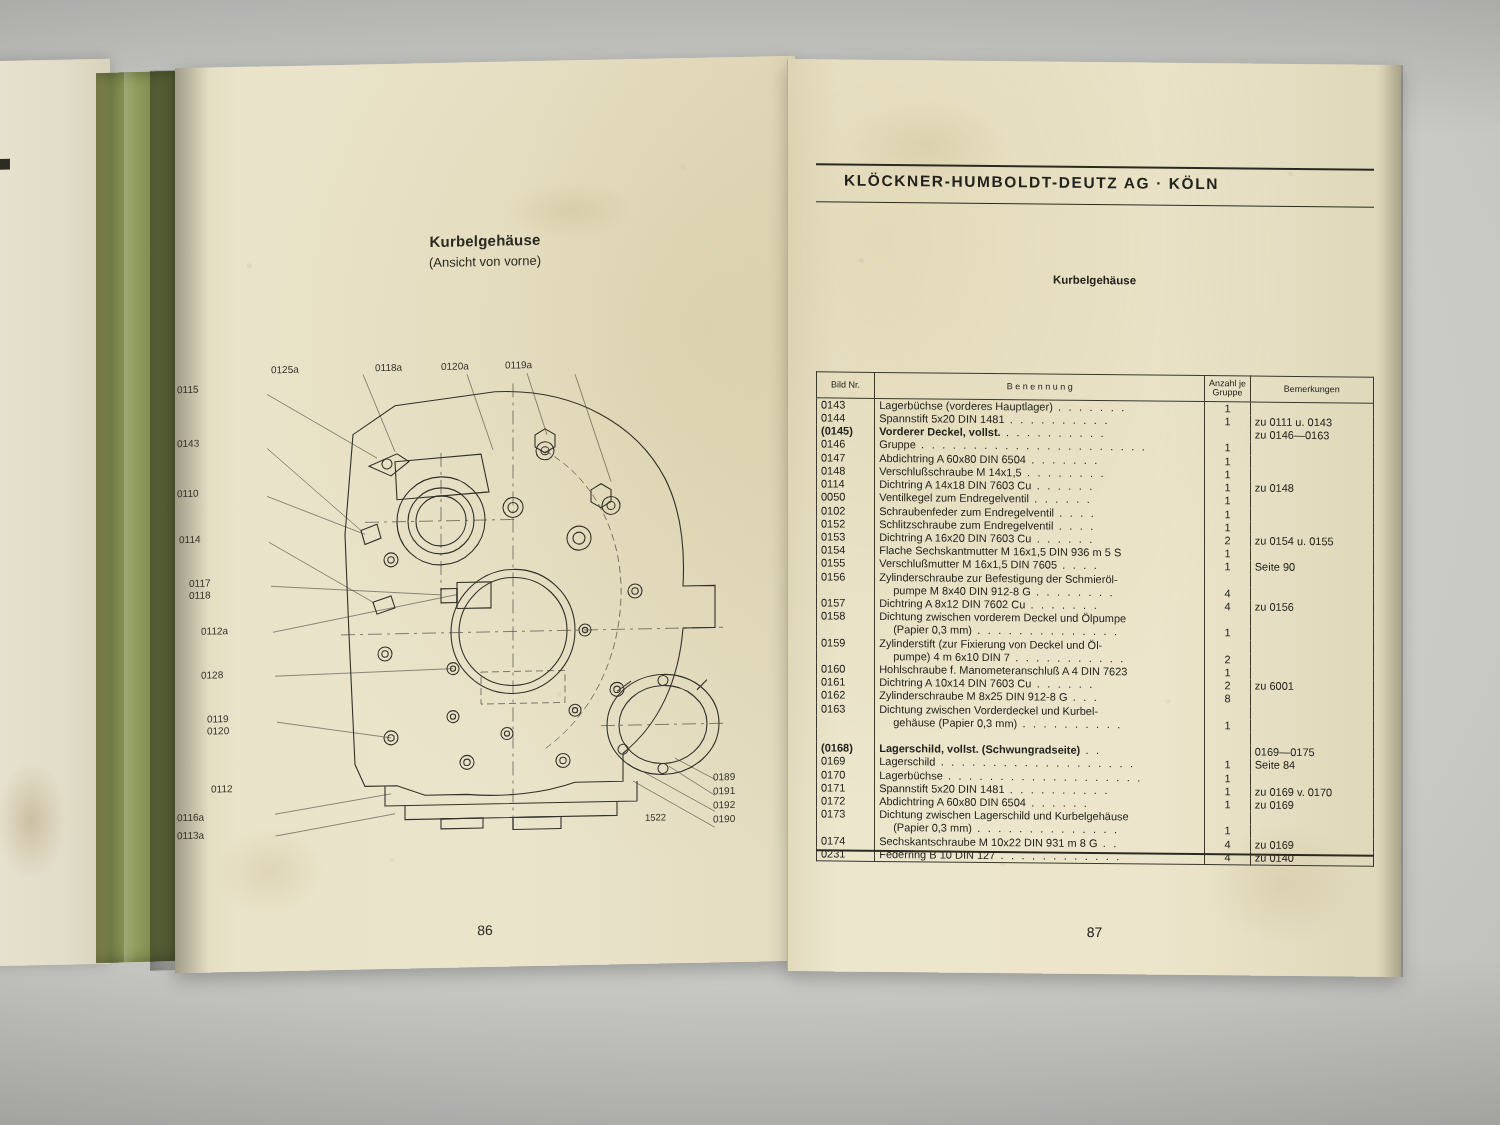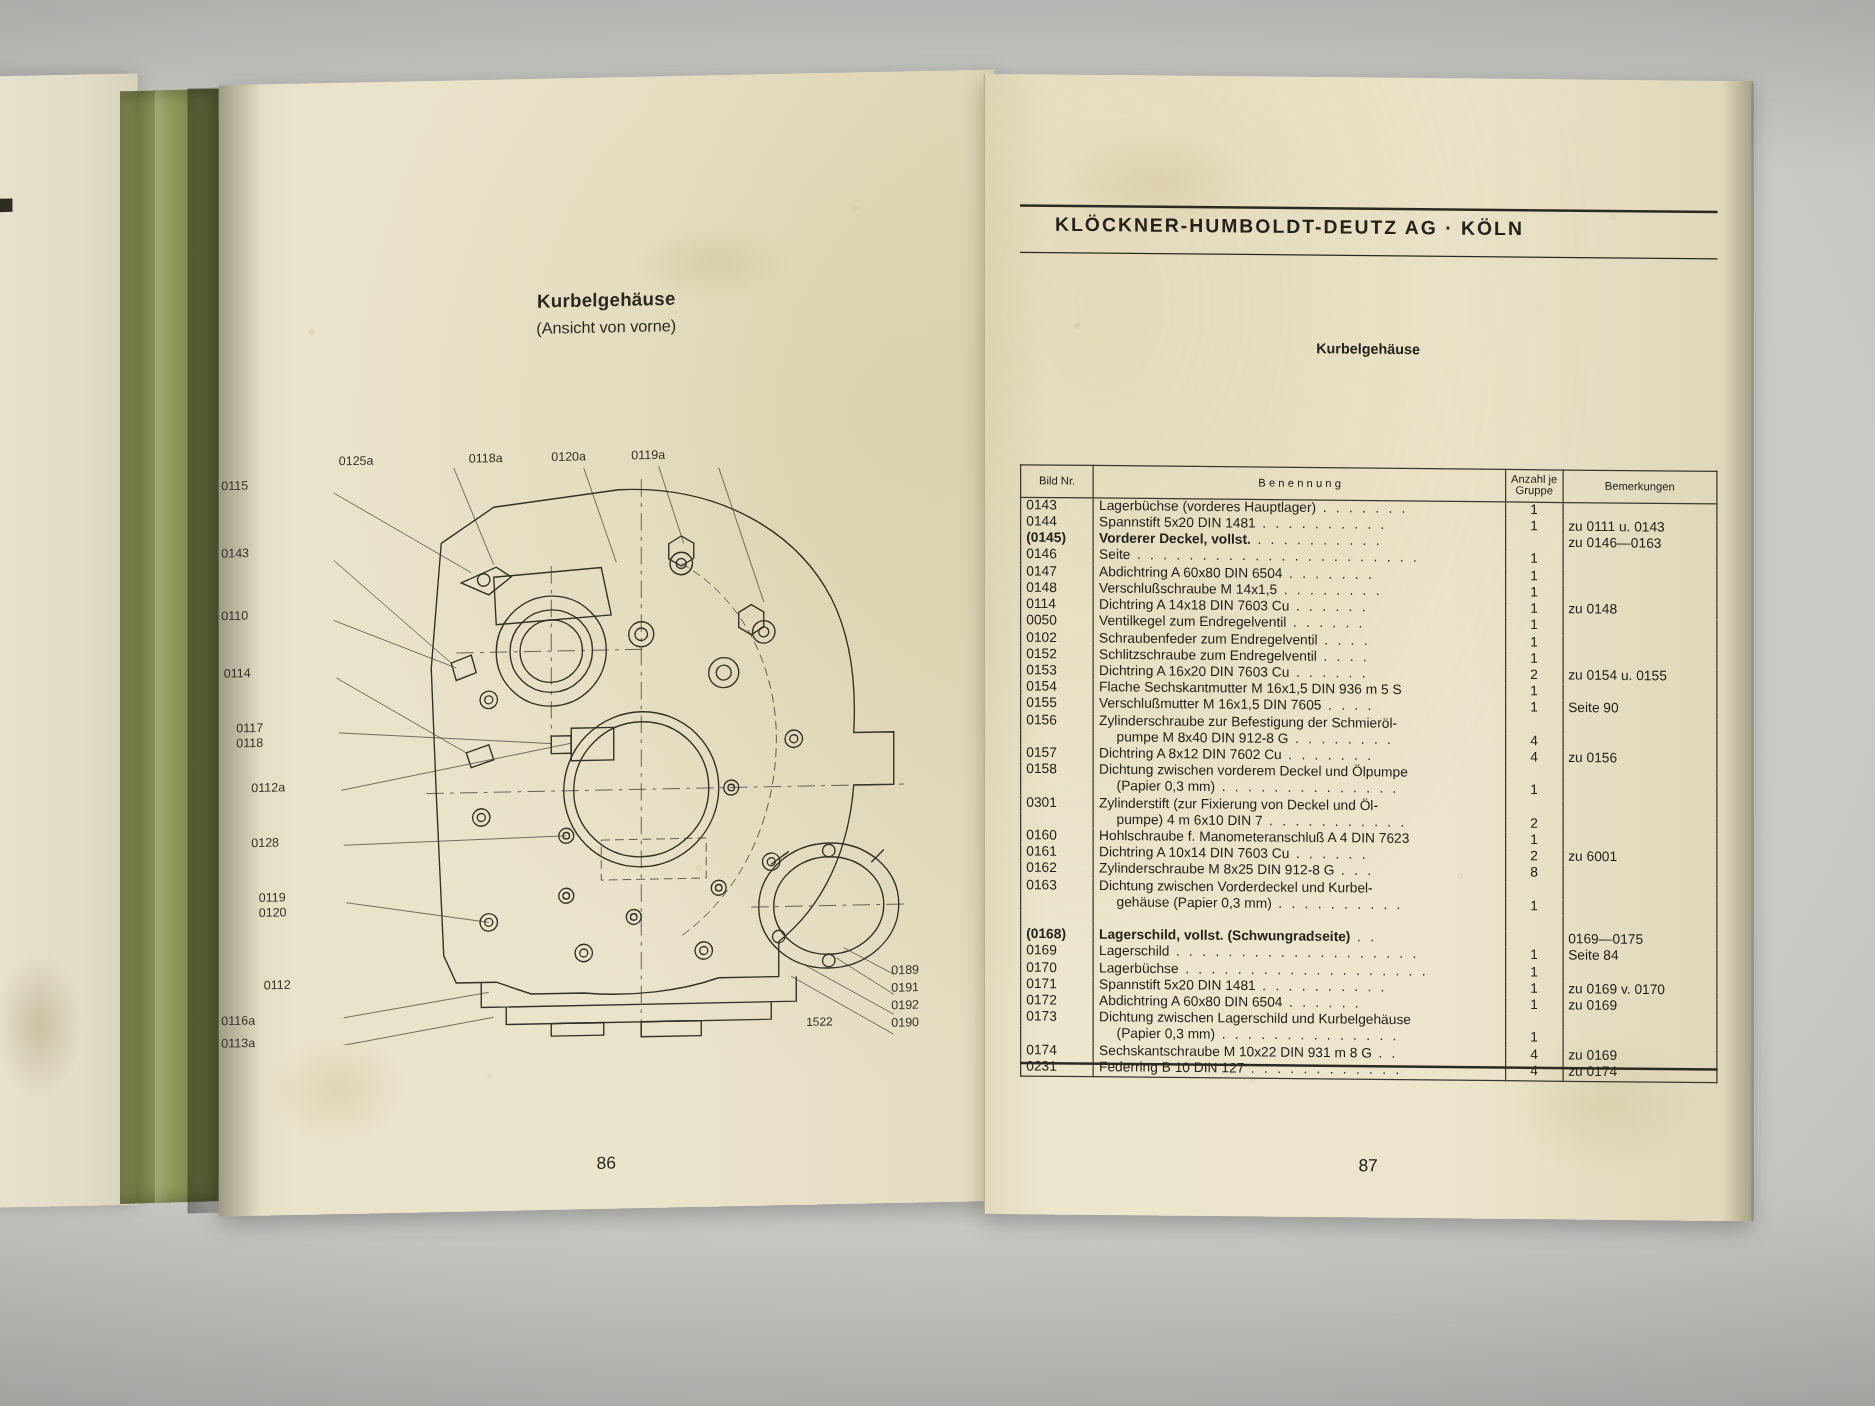--- a/index.html
+++ b/index.html
@@ -310,21 +310,21 @@
                 <td class="c-bem">zu 0111 u. 0143</td>
               </tr>
               <tr>
                 <td class="c-bild bold">(0145)</td>
                 <td class="c-ben"><span class="bold">Vorderer Deckel, vollst.</span><span class="dots"> . . . . . . . . . .</span></td>
                 <td class="c-anz"></td>
                 <td class="c-bem">zu 0146—0163</td>
               </tr>
               <tr>
                 <td class="c-bild">0146</td>
-                <td class="c-ben"><span>Seite</span><span class="dots"> . . . . . . . . . . . . . . . . . . . . . .</span></td>
+                <td class="c-ben"><span>Gruppe</span><span class="dots"> . . . . . . . . . . . . . . . . . . . . . .</span></td>
                 <td class="c-anz">1</td>
                 <td class="c-bem"></td>
               </tr>
               <tr>
                 <td class="c-bild">0147</td>
                 <td class="c-ben"><span>Abdichtring A 60x80 DIN 6504</span><span class="dots"> . . . . . . .</span></td>
                 <td class="c-anz">1</td>
                 <td class="c-bem"></td>
               </tr>
               <tr>
@@ -399,21 +399,21 @@
                 <td class="c-anz"></td>
                 <td class="c-bem"></td>
               </tr>
               <tr>
                 <td class="c-bild"></td>
                 <td class="c-ben"><span class="indent">(Papier 0,3 mm)</span><span class="dots"> . . . . . . . . . . . . . .</span></td>
                 <td class="c-anz">1</td>
                 <td class="c-bem"></td>
               </tr>
               <tr>
-                <td class="c-bild">0301</td>
+                <td class="c-bild">0159</td>
                 <td class="c-ben"><span>Zylinderstift (zur Fixierung von Deckel und Öl-</span></td>
                 <td class="c-anz"></td>
                 <td class="c-bem"></td>
               </tr>
               <tr>
                 <td class="c-bild"></td>
                 <td class="c-ben"><span class="indent">pumpe) 4 m 6x10 DIN 7</span><span class="dots"> . . . . . . . . . . .</span></td>
                 <td class="c-anz">2</td>
                 <td class="c-bem"></td>
               </tr>
@@ -498,21 +498,21 @@
               <tr>
                 <td class="c-bild">0174</td>
                 <td class="c-ben"><span>Sechskantschraube M 10x22 DIN 931 m 8 G</span><span class="dots"> . .</span></td>
                 <td class="c-anz">4</td>
                 <td class="c-bem">zu 0169</td>
               </tr>
               <tr class="last">
                 <td class="c-bild">0231</td>
                 <td class="c-ben"><span>Federring B 10 DIN 127</span><span class="dots"> . . . . . . . . . . . .</span></td>
                 <td class="c-anz">4</td>
-                <td class="c-bem">zu 0174</td>
+                <td class="c-bem">zu 0140</td>
               </tr>
             </tbody>
         </table>
 
         <div class="bottom-rule" style="top:790px;"></div>
         <div class="page-num" style="top:862px;">87</div>
       </div>
     </div>
   </div>
 </div>

